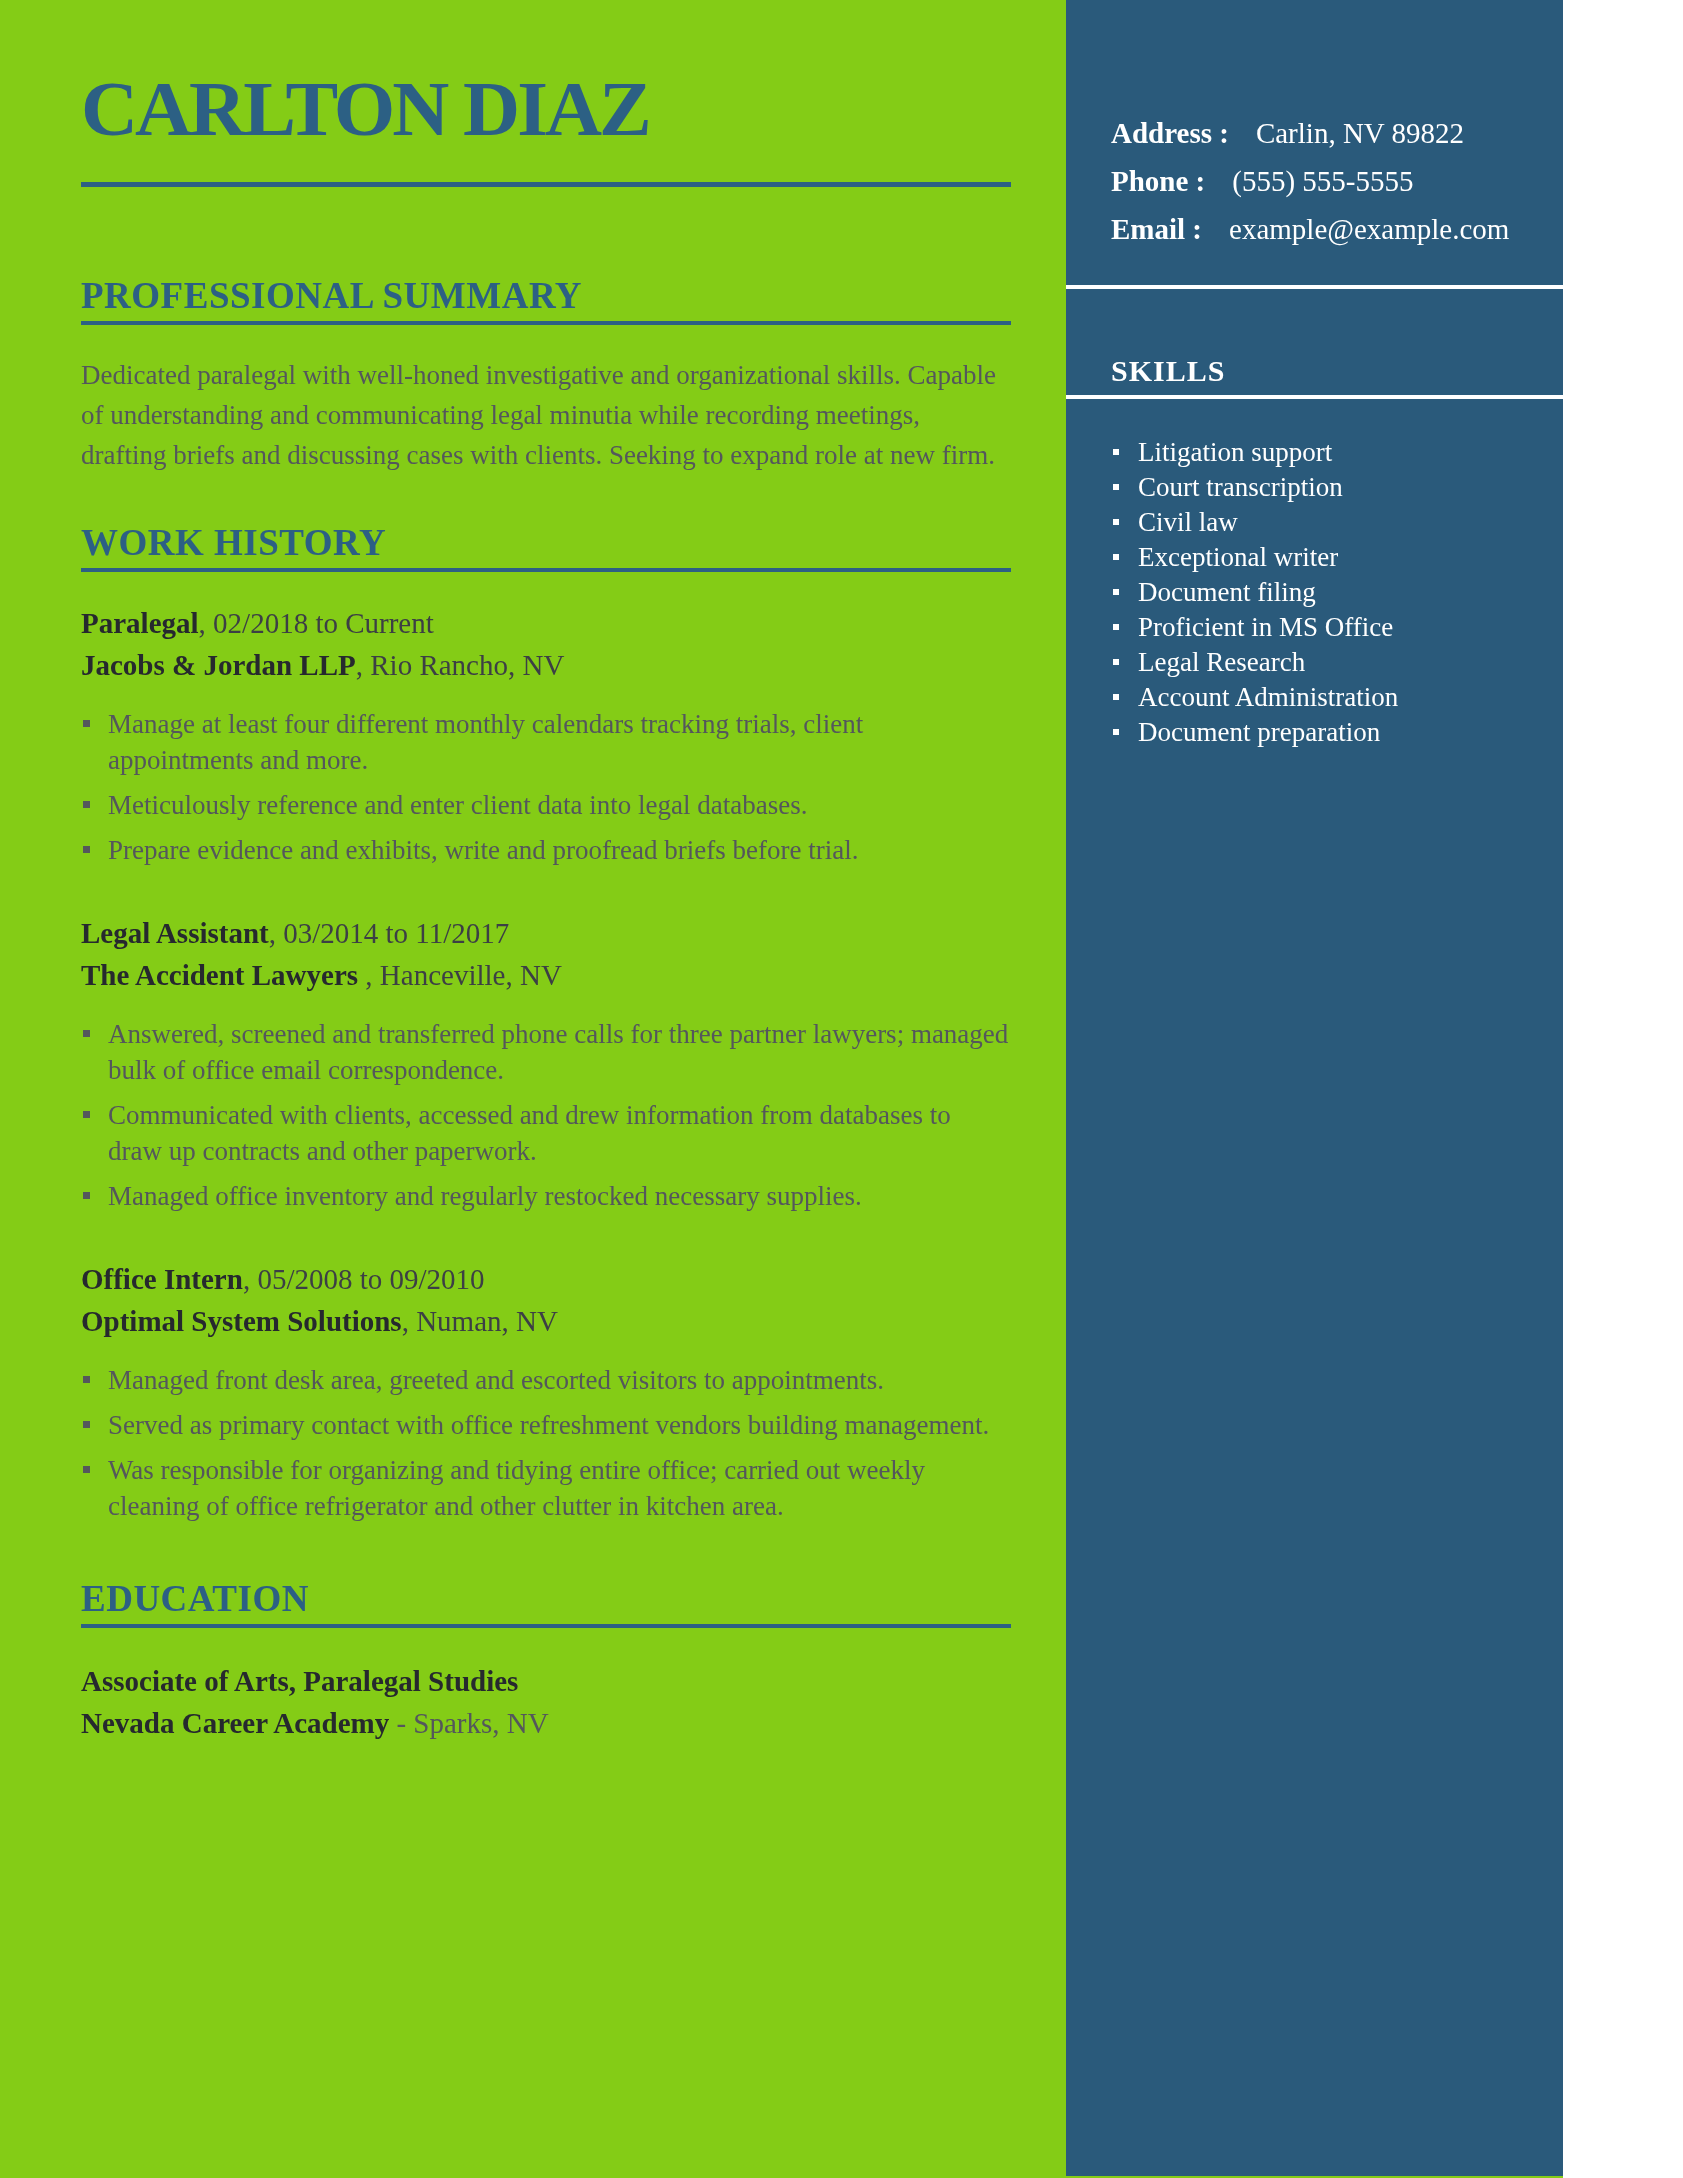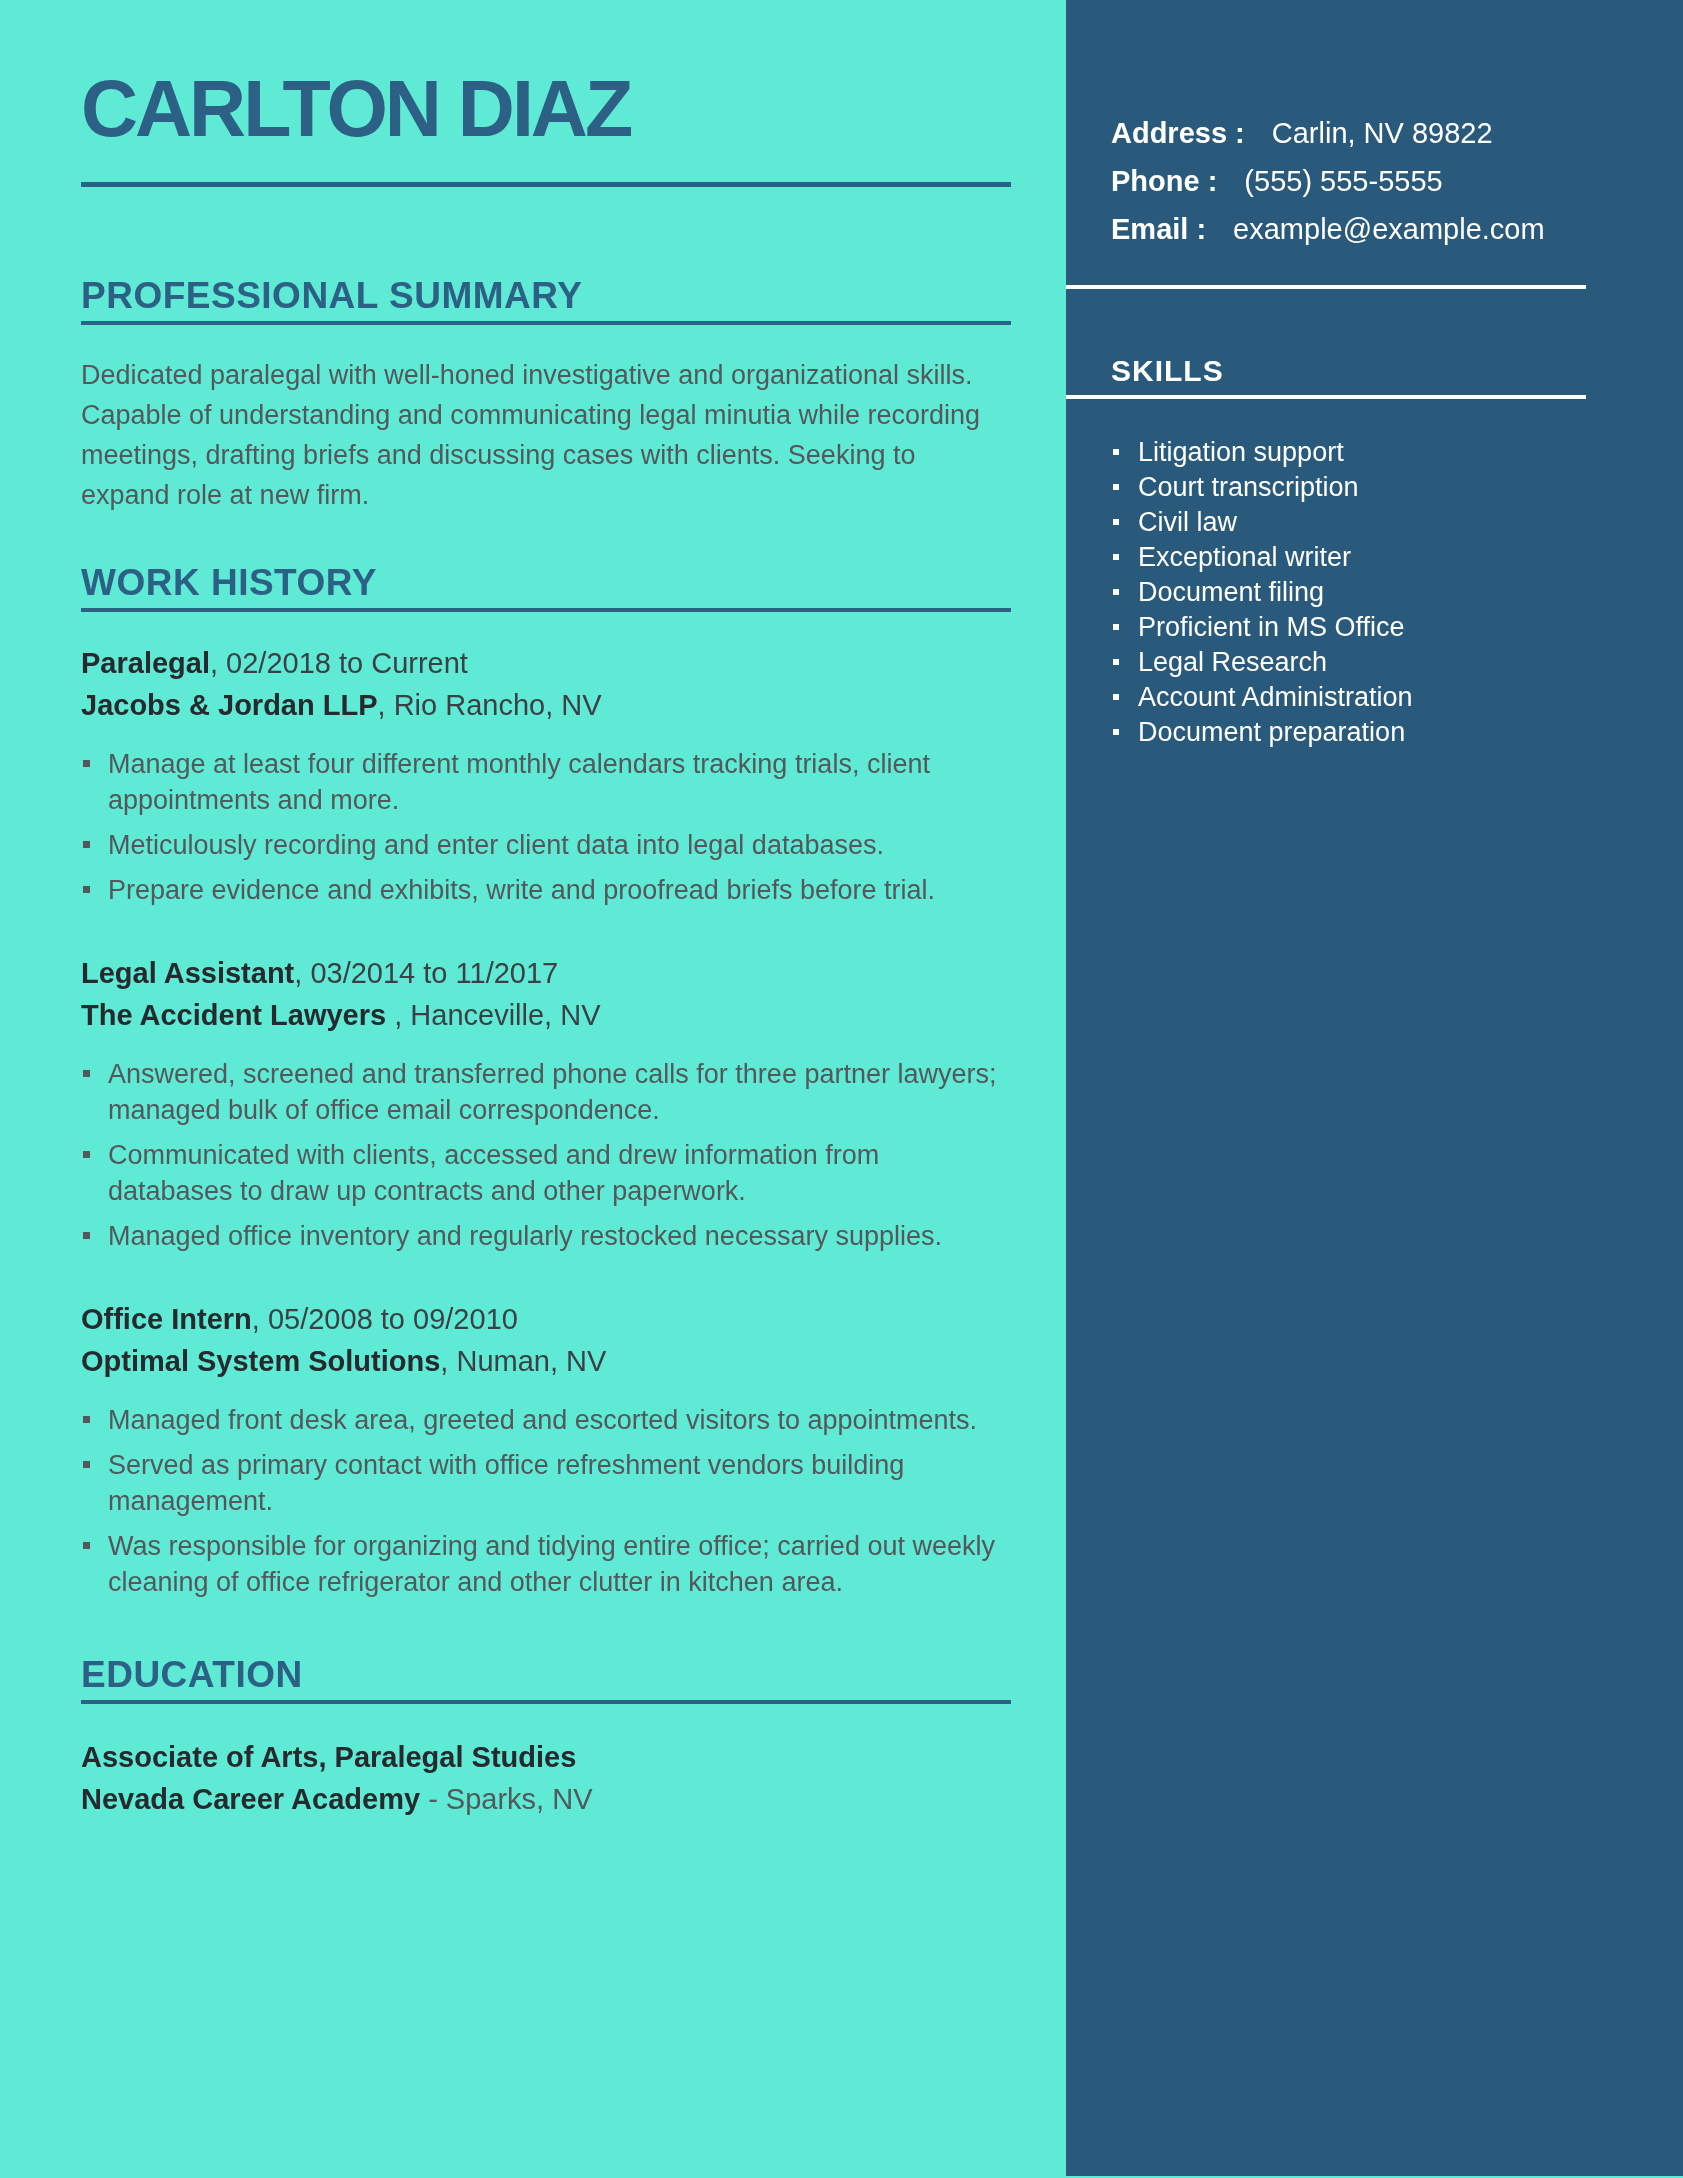--- a/index.html
+++ b/index.html
@@ -1,22 +1,23 @@
 <!DOCTYPE html>
 <html><head>
 <meta charset="utf-8">
 <style>
   html, body { margin: 0; padding: 0; background: #ffffff; }
   body { font-family: "Liberation Sans", "DejaVu Sans", sans-serif; }
   .page {
     position: relative;
-    width: 1683px;
+    width: 1563px;
     height: 2178px;
-    background: #5eead4;
+    background: #84cc16;
     overflow: hidden;
+    font-family: Liberation Serif, serif;
   }
 
   
   .main {
     position: absolute;
     left: 81px;
     top: 0;
     width: 930px;
   }
   .name {
@@ -160,21 +161,21 @@
 
     <section class="section work-section">
       <h2 class="section-heading">WORK HISTORY</h2>
       <div class="section-rule"></div>
 
       <div class="job">
         <div class="job-line"><span class="job-strong">Paralegal</span><span>, 02/2018 to Current</span></div>
         <div class="job-line"><span class="job-strong">Jacobs &amp; Jordan LLP</span><span>, Rio Rancho, NV</span></div>
         <ul class="bullets">
           <li>Manage at least four different monthly calendars tracking trials, client appointments and more.</li>
-          <li>Meticulously recording and enter client data into legal databases.</li>
+          <li>Meticulously reference and enter client data into legal databases.</li>
           <li>Prepare evidence and exhibits, write and proofread briefs before trial.</li>
         </ul>
       </div>
 
       <div class="job">
         <div class="job-line"><span class="job-strong">Legal Assistant</span><span>, 03/2014 to 11/2017</span></div>
         <div class="job-line"><span class="job-strong">The Accident Lawyers</span><span> , Hanceville, NV</span></div>
         <ul class="bullets">
           <li>Answered, screened and transferred phone calls for three partner lawyers; managed bulk of office email correspondence.</li>
           <li>Communicated with clients, accessed and drew information from databases to draw up contracts and other paperwork.</li>

